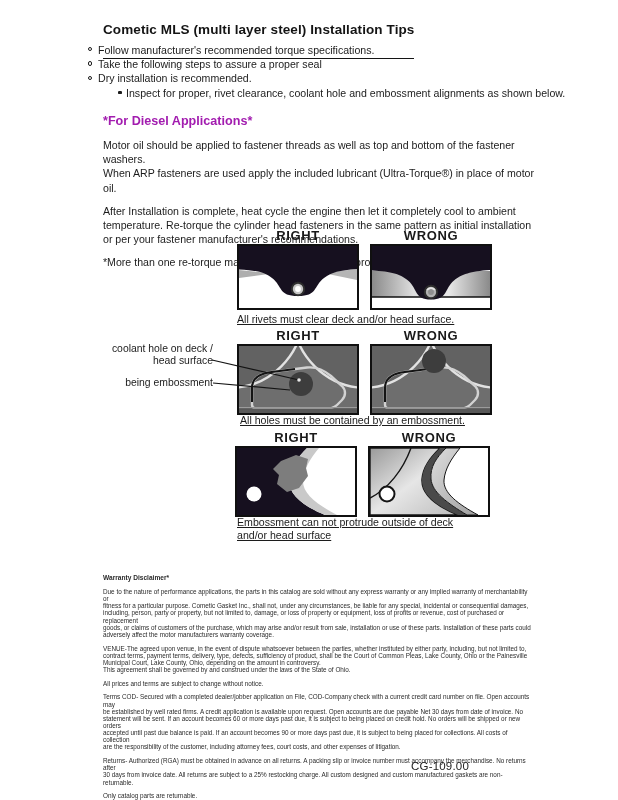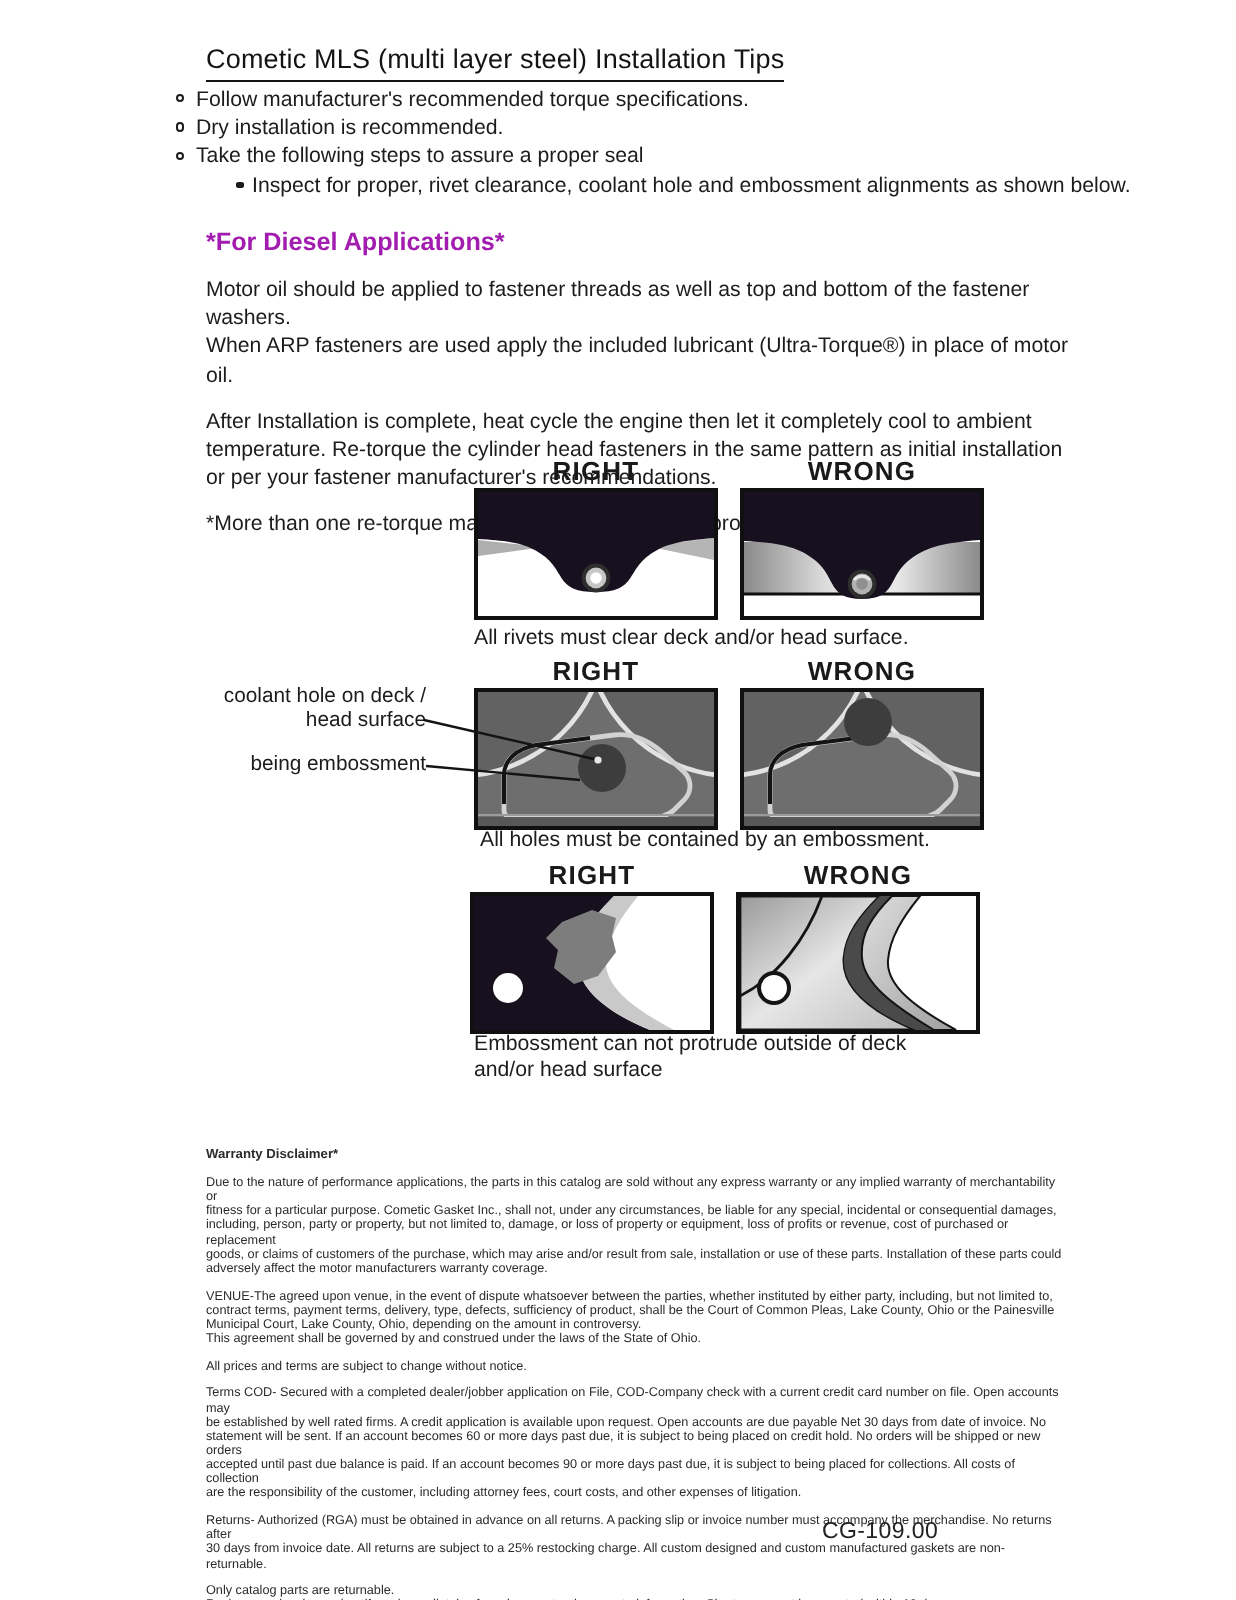--- a/index.html
+++ b/index.html
@@ -9,23 +9,23 @@
     background: #ffffff;
     font-family: "Liberation Sans", sans-serif;
     color: #1c1c1c;
     overflow: hidden;
   }
   .abs { position: absolute; }
 
   
   .page-title {
     left: 103px; top: 22px;
-    font-size: 13.5px; font-weight: normal; color: #141414;
+    font-size: 13.5px; font-weight: bold; color: #141414;
     border-bottom: 1.6px solid #141414;
-    padding-bottom: 3px; letter-spacing: .1px;
+    padding-bottom: 21px; letter-spacing: .1px;
     display: inline-block; white-space: nowrap;
   }
 
   
   .tips { left: 88px; top: 43px; font-size: 10.6px; line-height: 14.2px; white-space: nowrap; }
   .tip-line { position: relative; padding-left: 10px; }
   .tip-line .ring {
     position: absolute; left: 0; top: 4.2px;
     width: 4.2px; height: 4.2px; border: 1px solid #1c1c1c; border-radius: 50%;
     display: inline-block;
@@ -46,21 +46,21 @@
   .dia-row { display: flex; gap: 11px; }
   .panel { width: 122px; }
   .dia-label {
     text-align: center; font-size: 13px; font-weight: 600;
     letter-spacing: .6px; color: #1a1a1a; height: 15px; line-height: 14px;
   }
   .dia-box {
     width: 122px; border: 2px solid #101010; background: #fff;
     line-height: 0; overflow: hidden;
   }
-  .dia-caption { font-size: 10.6px; line-height: 12.5px; color: #1c1c1c; white-space: pre-line; }
+  .dia-caption { font-size: 10.6px; line-height: 12.5px; color: #1c1c1c; white-space: pre-line; text-decoration: underline; }
 
   .annot { font-size: 10.4px; line-height: 11.5px; color: #1c1c1c; text-align: right; }
   .leader-svg { pointer-events: none; z-index: 5; }
 
   
   .disclaimer { left: 103px; top: 574px; width: 428px; color: #2b2b2b; }
   .disclaimer h3 { font-size: 6.6px; font-weight: bold; margin-bottom: 7px; }
   .disclaimer p { font-size: 6.35px; line-height: 7.15px; margin-bottom: 6.5px; white-space: pre-line; }
 
   .doc-code { left: 411px; top: 760px; font-size: 11.5px; color: #222; letter-spacing: .2px; }
@@ -70,25 +70,25 @@
 
 <div class="abs page-title">Cometic MLS (multi layer steel) Installation Tips</div>
 
 <div class="abs tips">
   <div class="tip-line">
     <span class="ring"></span>
     <span>Follow manufacturer's recommended torque specifications.</span>
   </div>
   <div class="tip-line">
     <span class="ring"></span>
-    <span>Dry installation is recommended.</span>
+    <span>Take the following steps to assure a proper seal</span>
   </div>
   <div class="tip-line">
     <span class="ring"></span>
-    <span>Take the following steps to assure a proper seal</span>
+    <span>Dry installation is recommended.</span>
   </div>
   <div class="tip-sub">
     <span class="dot"></span>
   </div>
   <div class="tip-sub">
     <span class="dot"></span>
     <span>Inspect for proper, rivet clearance, coolant hole and embossment alignments as shown below.</span>
   </div>
 </div>
 

